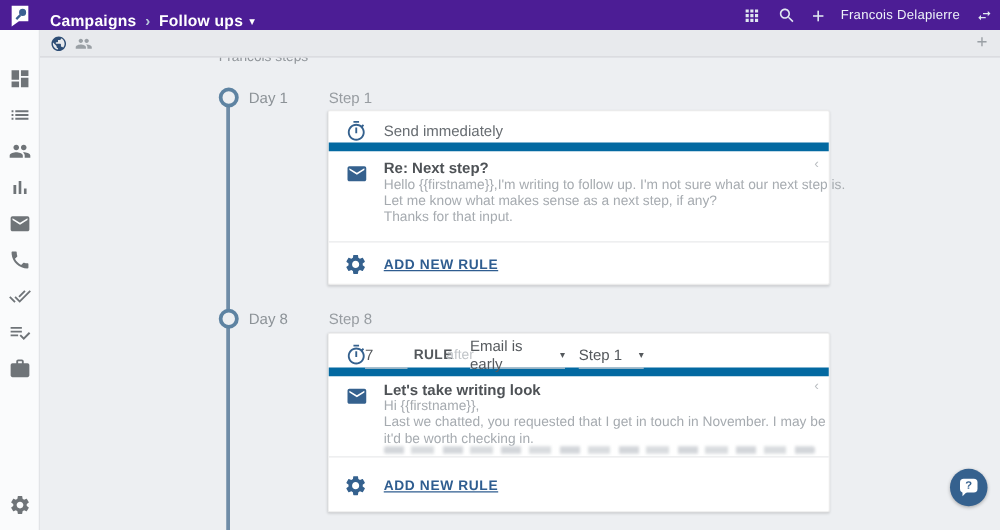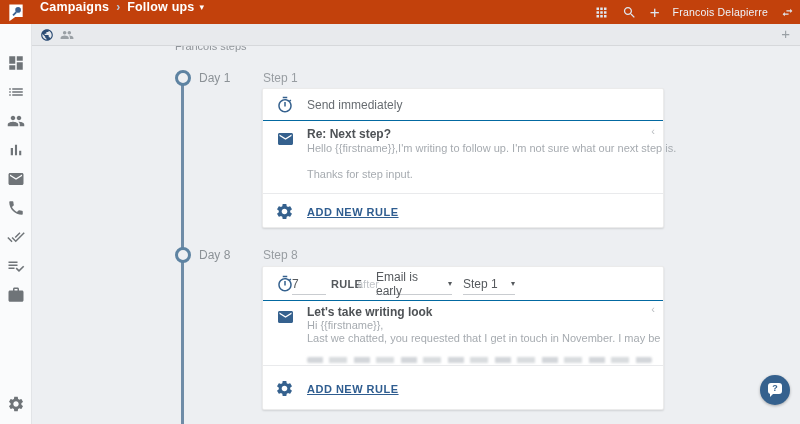--- a/index.html
+++ b/index.html
@@ -1,21 +1,21 @@
 <!DOCTYPE html>
 <html><head>
 <meta charset="utf-8">
 <style>
   * { margin:0; padding:0; box-sizing:border-box; }
   html,body { width:800px; height:424px; overflow:hidden;
     font-family:"Liberation Sans", sans-serif; background:#edeff2; }
 
   
   .topbar { position:absolute; left:0; top:0; width:800px; height:24px;
-    background:#c2410c; display:flex; align-items:flex-start; z-index:20; }
+    background:#4c1d95; display:flex; align-items:flex-end; z-index:20; }
   .logo { width:32px; height:24px; display:flex; align-items:center; justify-content:center; }
   .crumbs { display:flex; align-items:center; gap:7px; margin-left:8px; }
   .crumb { color:#fff; font-size:12.5px; font-weight:bold; letter-spacing:.2px; cursor:pointer; }
   .crumb-sep { color:#b7c7da; font-size:12px; font-weight:bold; }
   .crumb-caret { color:#fff; font-size:9px; margin-left:-2px; cursor:pointer; }
   .topbar-right { position:absolute; right:6px; top:0; height:24px;
     display:flex; align-items:center; gap:13px; }
   .tb-ico { width:15px; height:15px; fill:#dfe7f0; cursor:pointer; display:block; }
   .tb-plus { color:#dfe7f0; font-size:17px; font-weight:300; line-height:15px; cursor:pointer; }
   .user-name { color:#eef3f9; font-size:10.5px; letter-spacing:.2px; cursor:pointer; }
@@ -38,21 +38,21 @@
   .tl-line { position:absolute; left:181px; top:78px; width:3px; height:346px; background:#6f8ca7; }
   .tl-dot { position:absolute; left:175px; width:16px; height:16px; border-radius:50%;
     background:#edeff2; border:3px solid #5e83a2; }
   .day-label { position:absolute; left:199px; font-size:12px; color:#8c9297; }
   .step-title { position:absolute; left:263px; font-size:12px; color:#989da2; }
 
   .card { position:absolute; left:262px; width:402px; background:#fff;
     border:1px solid rgba(0,0,0,.08); border-radius:2px;
     box-shadow:0 1px 2px rgba(0,0,0,.12); }
   .card-row { position:relative; }
-  .row-divide { border-bottom:1px solid #0369a1; }
+  .row-divide { border-bottom:7px solid #0369a1; }
   .blue-ico { position:absolute; fill:#35618e; }
   .sched-text { position:absolute; left:44px; top:0; font-size:12px; color:#676c71; }
   .subject { position:absolute; left:44px; font-size:12px; font-weight:bold; color:#4e5256; }
   .body-line { position:absolute; left:44px; font-size:11px; color:#a6abb0; white-space:nowrap; }
   .collapse { position:absolute; right:8px; font-size:11px; color:#b9bdc1; cursor:pointer; }
   .add-rule { position:absolute; left:44px; font-size:11px; font-weight:bold;
     color:#2f5d90; letter-spacing:.5px; cursor:pointer;text-decoration:underline; }
 
   .delay-input { position:absolute; left:29px; top:6px; width:34px; height:22px;
     border:none; border-bottom:1px solid #c9ccd0; background:transparent;
@@ -190,21 +190,22 @@
         <path d="M15 1H9v2h6V1zm-4 13h2V8h-2v6zm8.03-6.61l1.42-1.42c-.43-.51-.9-.99-1.41-1.41l-1.42 1.42C16.07 4.74 14.12 4 12 4c-4.97 0-9 4.03-9 9s4.02 9 9 9 9-4.03 9-9c0-2.12-.74-4.07-1.97-5.61zM12 20c-3.87 0-7-3.13-7-7s3.13-7 7-7 7 3.13 7 7-3.13 7-7 7z"></path>
       </svg>
     <span class="sched-text" style="line-height:32px">Send immediately</span>
   </div>
   <div class="card-row" style="height:72px">
     <svg class="blue-ico" style="left:11px; top:9px; width:23px; height:18px" viewBox="0 0 24 24">
         <path d="M20 4H4c-1.1 0-1.99.9-1.99 2L2 18c0 1.1.9 2 2 2h16c1.1 0 2-.9 2-2V6c0-1.1-.9-2-2-2zm0 4l-8 5-8-5V6l8 5 8-5v2z"></path>
       </svg>
     <span class="subject" style="top:6px">Re: Next step?</span>
     <span class="body-line" style="top:21px">Hello {{firstname}},I'm writing to follow up. I'm not sure what our next step is.</span>
-    <span class="body-line" style="top:47px">Thanks for step input.</span>
+    <span class="body-line" style="top:34px">Let me know what makes sense as a next step, if any?</span>
+    <span class="body-line" style="top:47px">Thanks for that input.</span>
     <span class="collapse" style="top:4px">‹</span>
   </div>
   <div class="card-row" style="height:36px; border-top:1px solid #e9eaec">
     <svg class="blue-ico" style="left:12px; top:8px; width:19px; height:19px" viewBox="0 0 24 24">
         <path d="M19.14 12.94c.04-.3.06-.61.06-.94 0-.32-.02-.64-.07-.94l2.03-1.58c.18-.14.23-.41.12-.61l-1.92-3.32c-.12-.22-.37-.29-.59-.22l-2.39.96c-.5-.38-1.03-.7-1.62-.94l-.36-2.54c-.04-.24-.24-.41-.48-.41h-3.84c-.24 0-.43.17-.47.41l-.36 2.54c-.59.24-1.13.57-1.62.94l-2.39-.96c-.22-.08-.47 0-.59.22L2.74 8.87c-.12.21-.08.47.12.61l2.03 1.58c-.05.3-.09.63-.09.94s.02.64.07.94l-2.03 1.58c-.18.14-.23.41-.12.61l1.92 3.32c.12.22.37.29.59.22l2.39-.96c.5.38 1.03.7 1.62.94l.36 2.54c.05.24.24.41.48.41h3.84c.24 0 .44-.17.47-.41l.36-2.54c.59-.24 1.13-.56 1.62-.94l2.39.96c.22.08.47 0 .59-.22l1.92-3.32c.12-.22.07-.47-.12-.61l-2.01-1.58zM12 15.6c-1.98 0-3.6-1.62-3.6-3.6s1.62-3.6 3.6-3.6 3.6 1.62 3.6 3.6-1.62 3.6-3.6 3.6z"></path>
       </svg>
     <span class="add-rule" style="line-height:36px">ADD NEW RULE</span>
   </div>
 </div>
 
@@ -229,20 +230,21 @@
       <span class="dd-caret">▾</span>
     </div>
   </div>
   <div class="card-row" style="height:64px; overflow:hidden">
     <svg class="blue-ico" style="left:11px; top:7px; width:23px; height:18px" viewBox="0 0 24 24">
         <path d="M20 4H4c-1.1 0-1.99.9-1.99 2L2 18c0 1.1.9 2 2 2h16c1.1 0 2-.9 2-2V6c0-1.1-.9-2-2-2zm0 4l-8 5-8-5V6l8 5 8-5v2z"></path>
       </svg>
     <span class="subject" style="top:4px">Let's take writing look</span>
     <span class="body-line" style="top:18px">Hi {{firstname}},</span>
     <span class="body-line" style="top:31px">Last we chatted, you requested that I get in touch in November. I may be a month early, but I figured</span>
+    <span class="body-line" style="top:44px">it'd be worth checking in.</span>
     <div class="faded-line"></div>
     <span class="collapse" style="top:2px">‹</span>
   </div>
   <div class="card-row" style="height:46px; border-top:1px solid #e9eaec">
     <svg class="blue-ico" style="left:12px; top:13px; width:19px; height:19px" viewBox="0 0 24 24">
         <path d="M19.14 12.94c.04-.3.06-.61.06-.94 0-.32-.02-.64-.07-.94l2.03-1.58c.18-.14.23-.41.12-.61l-1.92-3.32c-.12-.22-.37-.29-.59-.22l-2.39.96c-.5-.38-1.03-.7-1.62-.94l-.36-2.54c-.04-.24-.24-.41-.48-.41h-3.84c-.24 0-.43.17-.47.41l-.36 2.54c-.59.24-1.13.57-1.62.94l-2.39-.96c-.22-.08-.47 0-.59.22L2.74 8.87c-.12.21-.08.47.12.61l2.03 1.58c-.05.3-.09.63-.09.94s.02.64.07.94l-2.03 1.58c-.18.14-.23.41-.12.61l1.92 3.32c.12.22.37.29.59.22l2.39-.96c.5.38 1.03.7 1.62.94l.36 2.54c.05.24.24.41.48.41h3.84c.24 0 .44-.17.47-.41l.36-2.54c.59-.24 1.13-.56 1.62-.94l2.39.96c.22.08.47 0 .59-.22l1.92-3.32c.12-.22.07-.47-.12-.61l-2.01-1.58zM12 15.6c-1.98 0-3.6-1.62-3.6-3.6s1.62-3.6 3.6-3.6 3.6 1.62 3.6 3.6-1.62 3.6-3.6 3.6z"></path>
       </svg>
     <span class="add-rule" style="line-height:46px">ADD NEW RULE</span>
   </div>
 </div>

